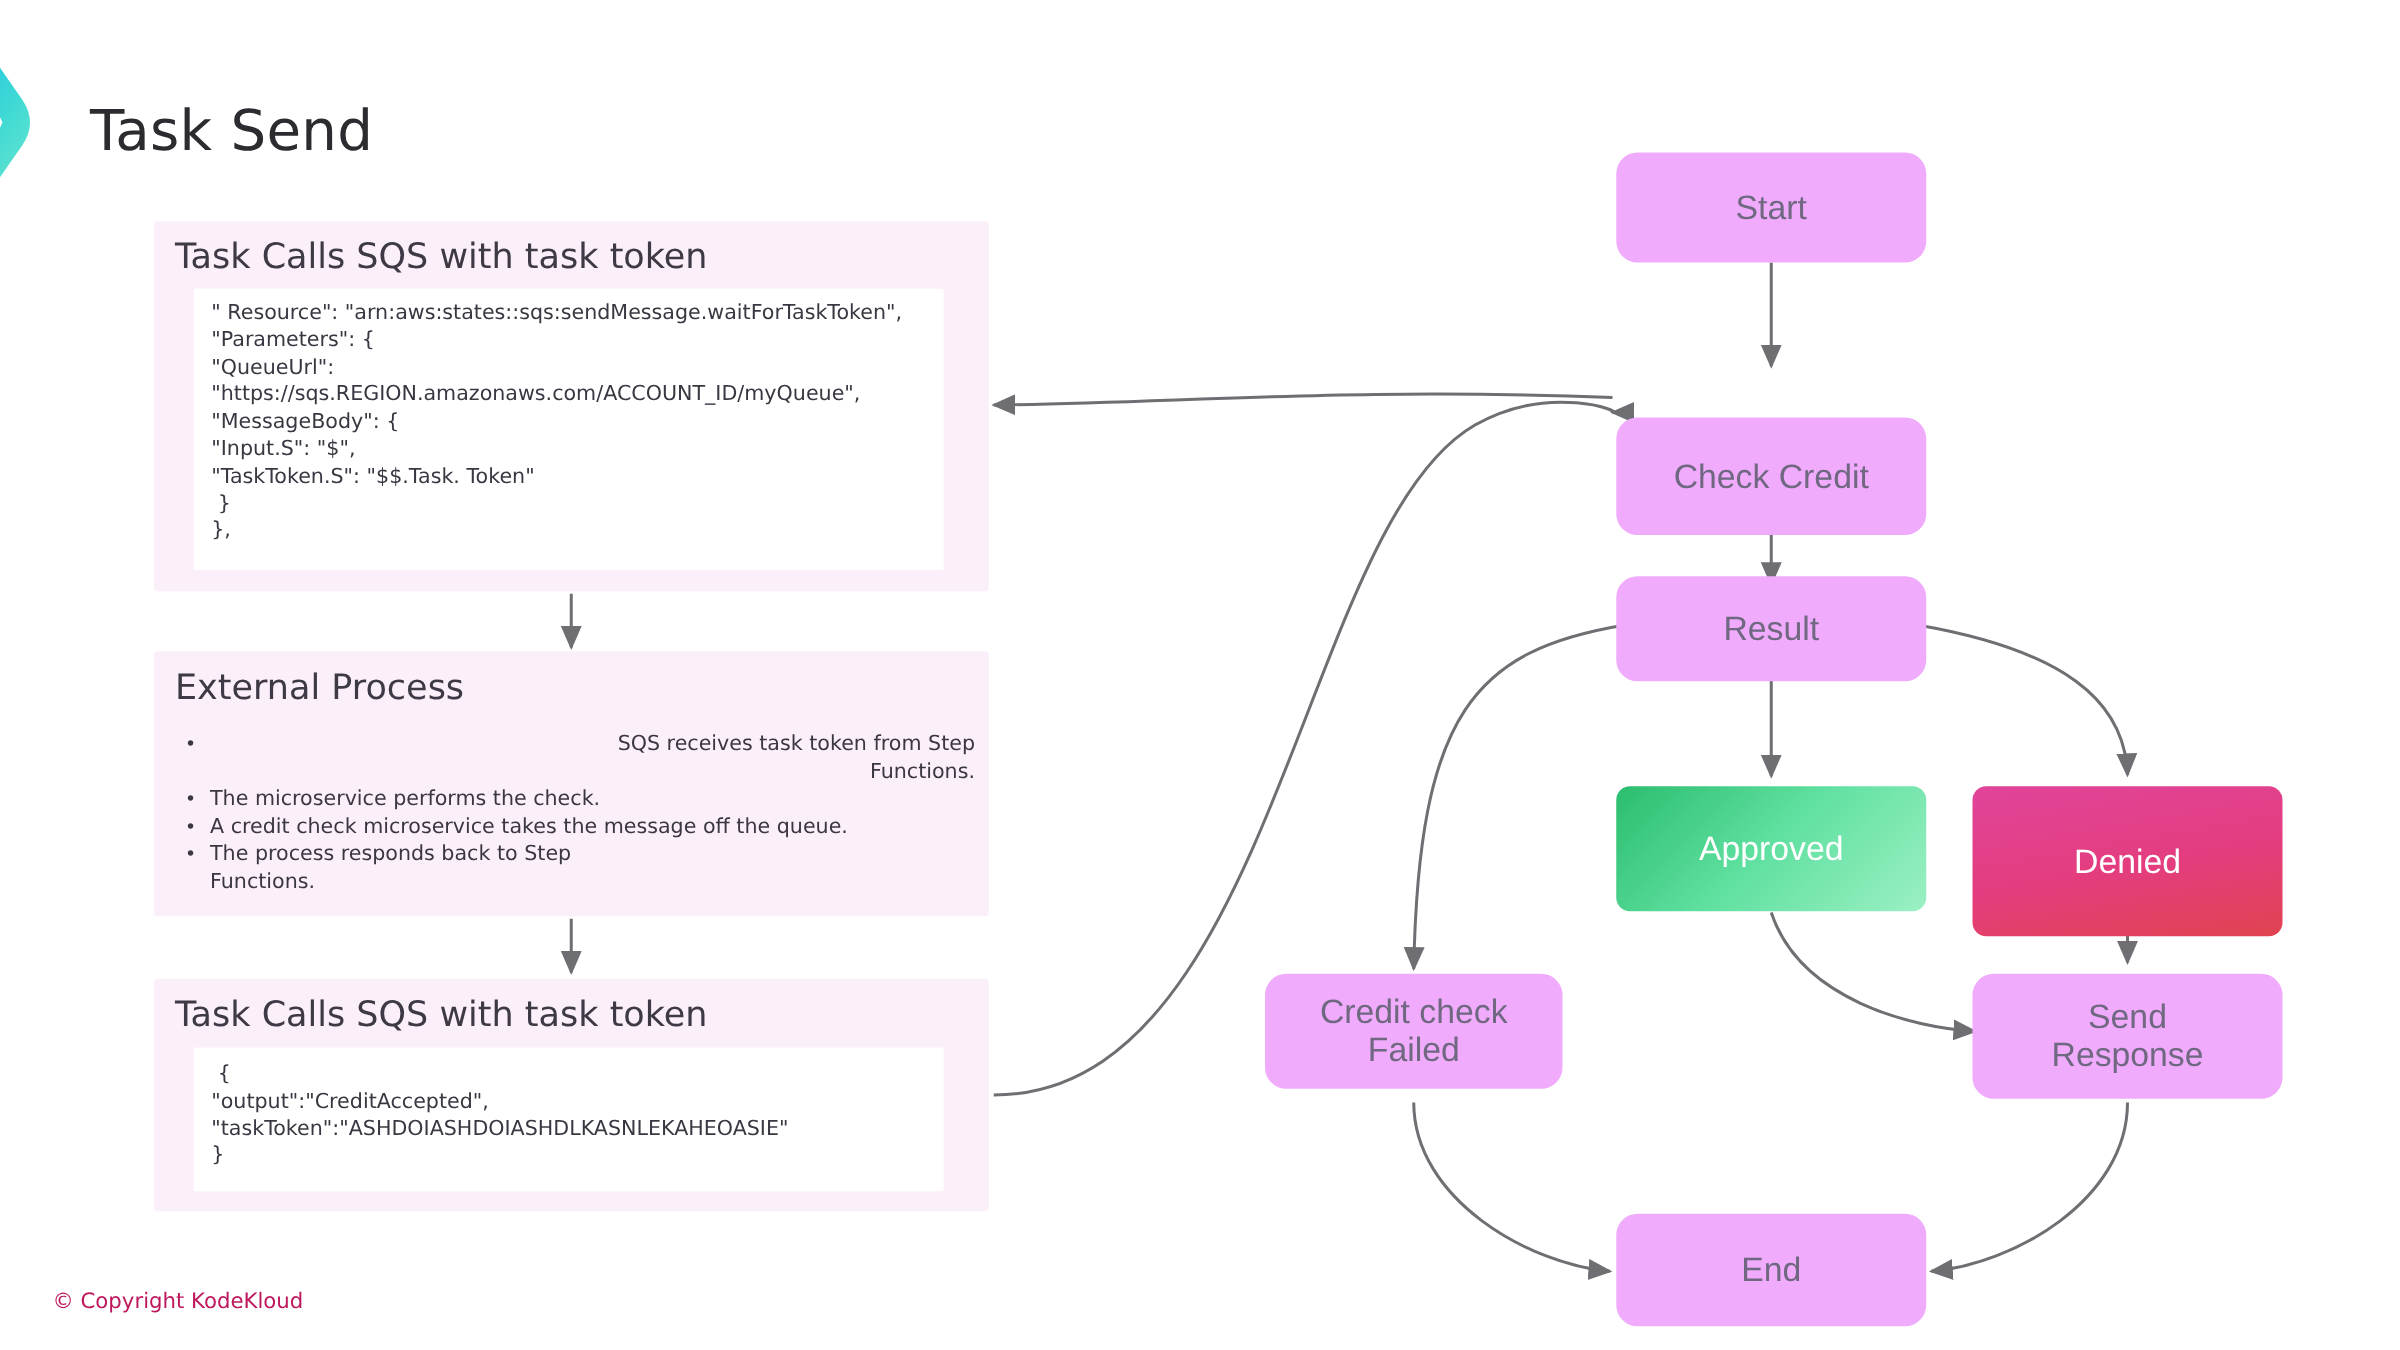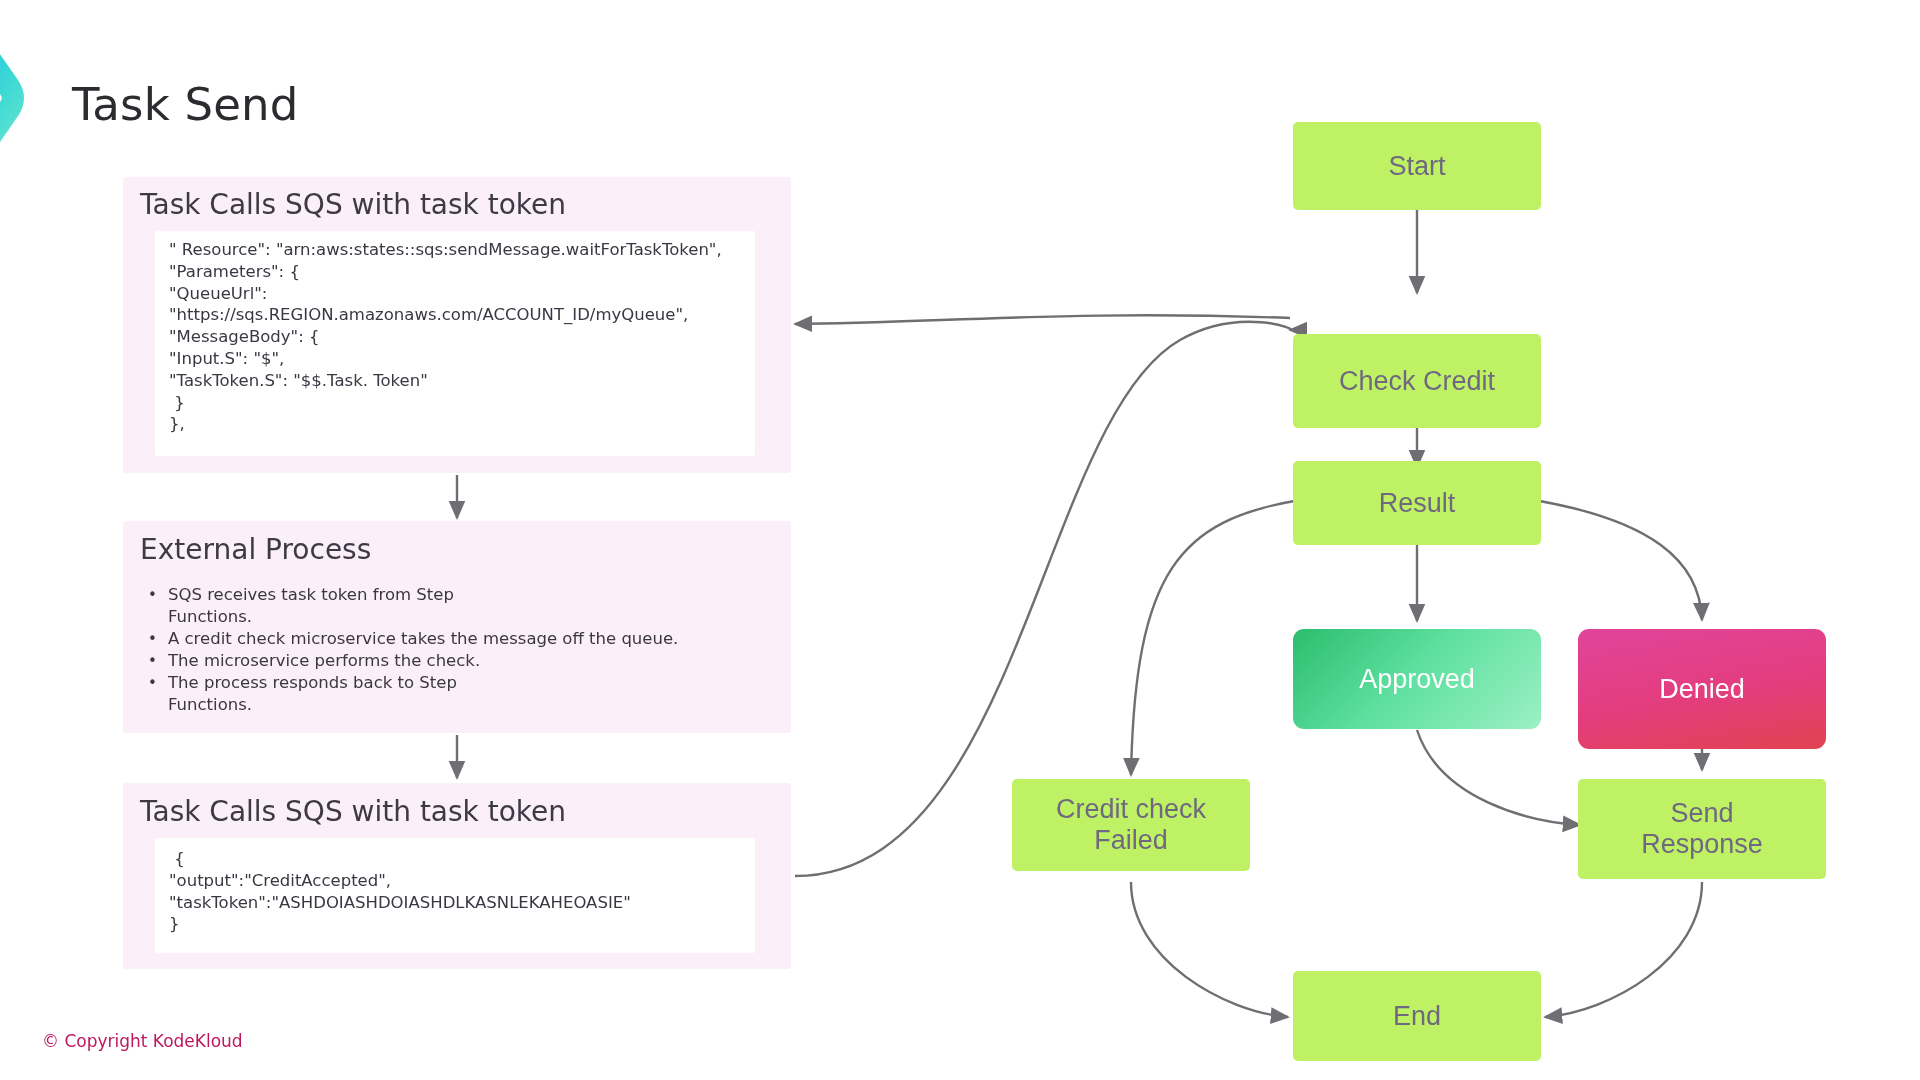--- a/index.html
+++ b/index.html
@@ -52,25 +52,25 @@
   }
   .bullet-row::before{
     content:"\2022";
     position:absolute;left:8px;top:0;color:#3a3742;font-size:15px;
   }
   
   .node{
     position:absolute;
     display:flex;align-items:center;justify-content:center;
     text-align:center;
-    border-radius:5px;
+    border-radius:17px;
     font-family:"Liberation Sans","DejaVu Sans",sans-serif;
     font-size:27px;
     color:#6f6880;
-    background:#bef264;
+    background:#f0abfc;
     line-height:31px;
     box-sizing:border-box;
   }
   .node.approved{
     background:linear-gradient(135deg,#2bbd6e 0%,#5fe0a0 48%,#9cf0c4 100%);
     color:#ffffff;
     border-radius:11px;
   }
   .node.denied{
     background:linear-gradient(170deg,#e0449a 0%,#e43d7e 55%,#e0434f 100%);
@@ -148,24 +148,24 @@
   <div class="code-line">"MessageBody": {</div>
   <div class="code-line">"Input.S": "$",</div>
   <div class="code-line">"TaskToken.S": "$$.Task. Token"</div>
   <div class="code-line"> }</div>
   <div class="code-line">},</div>
 </div>
 
 <div class="panel" style="left:123px;top:521px;width:668px;height:212px;"></div>
 <div class="panel-heading" style="left:140px;top:533px;">External Process</div>
 <div style="position:absolute;left:140px;top:584px;width:640px;">
-  <div class="bullet-row" style="white-space:pre-line;">SQS receives task token from Step
+  <div class="bullet-row" style="white-space:pre-line;text-align:right;">SQS receives task token from Step
 Functions.</div>
+  <div class="bullet-row" style="white-space:pre-line;">The microservice performs the check.</div>
   <div class="bullet-row" style="white-space:pre-line;">A credit check microservice takes the message off the queue.</div>
-  <div class="bullet-row" style="white-space:pre-line;">The microservice performs the check.</div>
   <div class="bullet-row" style="white-space:pre-line;">The process responds back to Step
 Functions.</div>
 </div>
 
 <div class="panel" style="left:123px;top:783px;width:668px;height:186px;"></div>
 <div class="panel-heading" style="left:140px;top:795px;">Task Calls SQS with task token</div>
 <div class="code-card" style="left:155px;top:838px;width:600px;height:115px;"></div>
 <div style="position:absolute;left:169px;top:848px;width:600px;">
   <div class="code-line"> {</div>
   <div class="code-line">"output":"CreditAccepted",</div>

